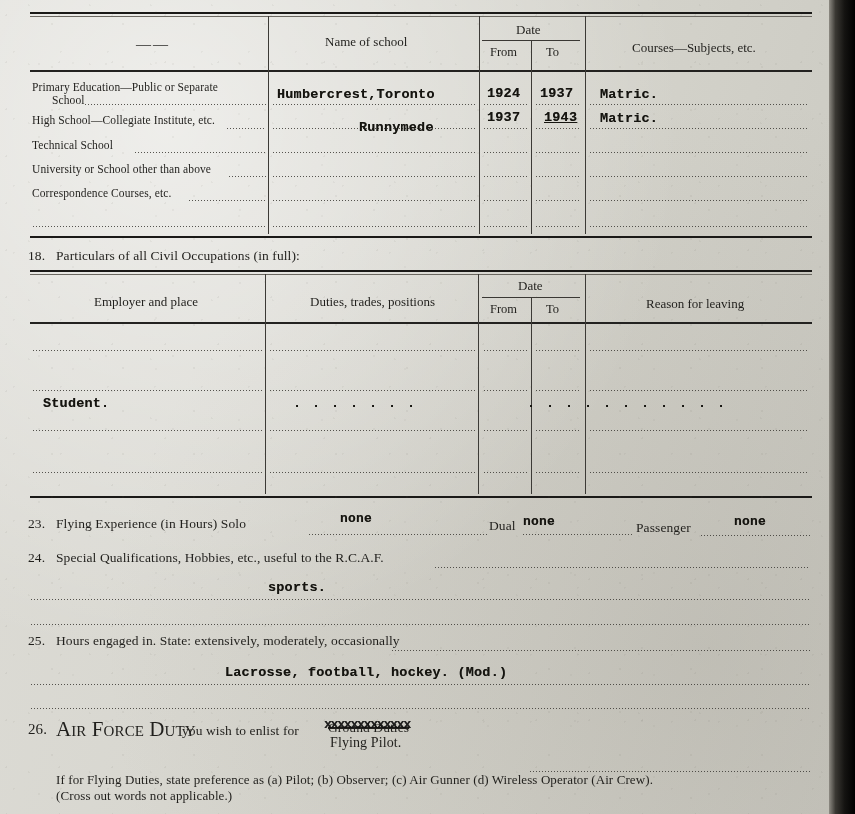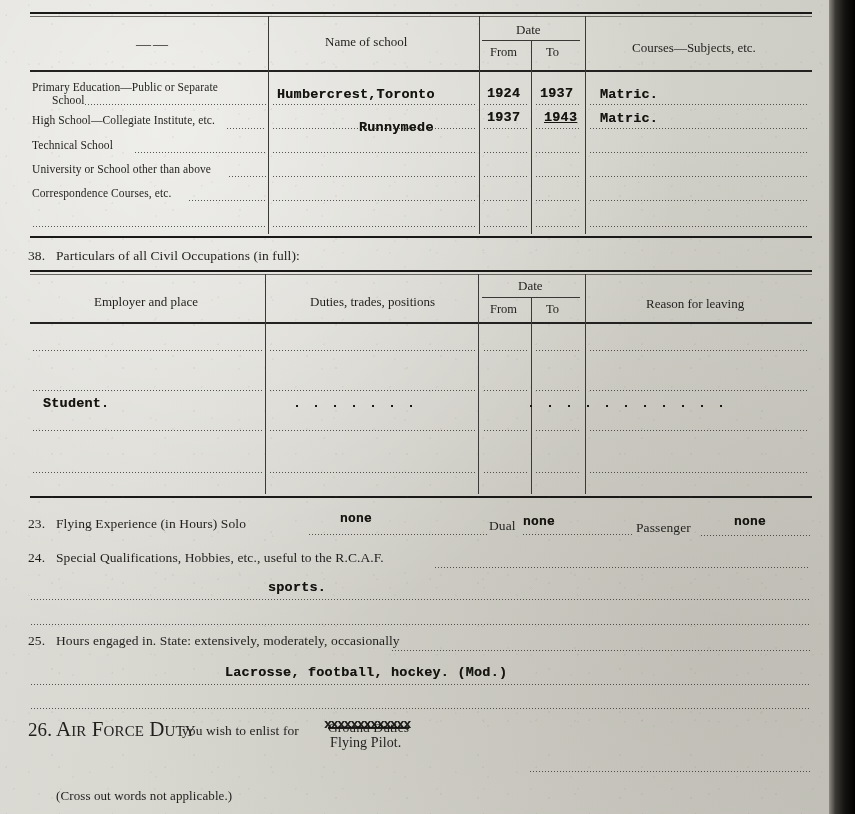--- a/index.html
+++ b/index.html
@@ -135,21 +135,21 @@
   <div class="dots" style="left:589px;top:198px;width:220px;"></div>
 
   <div class="dots" style="left:32px;top:224px;width:234px;"></div>
   <div class="dots" style="left:272px;top:224px;width:205px;"></div>
   <div class="dots" style="left:483px;top:224px;width:45px;"></div>
   <div class="dots" style="left:535px;top:224px;width:46px;"></div>
   <div class="dots" style="left:589px;top:224px;width:220px;"></div>
 
   <div class="rule thick" style="left:30px;top:236px;width:782px;"></div>
 
-  <div class="lbl" style="left:28px;top:249px;font-size:13.5px;">38.</div>
+  <div class="lbl" style="left:28px;top:249px;font-size:13.5px;">18.</div>
   <div class="lbl" style="left:56px;top:249px;font-size:13.5px;">Particulars of all Civil Occupations (in full):</div>
 
   <div class="rule thick" style="left:30px;top:270px;width:782px;"></div>
   <div class="rule hair" style="left:30px;top:274px;width:782px;background:#6b6861;"></div>
 
   <div class="hdr" style="left:94px;top:294px;">Employer and place</div>
   <div class="hdr" style="left:310px;top:294px;">Duties, trades, positions</div>
   <div class="hdr" style="left:518px;top:278px;">Date</div>
   <div class="rule thin" style="left:482px;top:297px;width:98px;"></div>
   <div class="hdr" style="left:490px;top:302px;font-size:12.5px;">From</div>
@@ -212,29 +212,30 @@
   <div class="typed big" style="left:268px;top:580px;">sports.</div>
   <div class="dots" style="left:30px;top:622px;width:780px;"></div>
 
   <div class="lbl" style="left:28px;top:634px;font-size:13.5px;">25.</div>
   <div class="lbl" style="left:56px;top:634px;font-size:13.5px;">Hours engaged in.   State: extensively, moderately, occasionally</div>
   <div class="dots" style="left:391px;top:648px;width:419px;"></div>
   <div class="dots" style="left:30px;top:682px;width:780px;"></div>
   <div class="typed big" style="left:225px;top:665px;">Lacrosse, football, hockey. (Mod.)</div>
   <div class="dots" style="left:30px;top:706px;width:780px;"></div>
 
-  <div class="lbl" style="left:28px;top:723px;font-size:19px;">26.</div>
+  <div class="lbl" style="left:28px;top:723px;font-size:15px;">26.</div>
   <div class="lbl smallcaps" style="left:56px;top:723px;font-size:21px;">Air Force Duty</div>
   <div class="lbl" style="left:182px;top:724px;font-size:13.5px;">you wish to enlist for</div>
 
   <div class="strike" style="position:absolute;left:328px;top:718px;">
     <span class="lbl" style="position:relative;left:0;top:0;font-size:13.5px;text-decoration:line-through;text-decoration-thickness:1.5px;">Ground Duties</span>
     <span class="typed over" style="left:-4px;top:-1px;font-size:13.5px;font-family:Liberation Mono, monospace;">xxxxxxxxxxxxx</span>
   </div>
   <div class="lbl" style="left:330px;top:736px;font-size:14px;">Flying Pilot.</div>
 
   <div class="dots" style="left:529px;top:769px;width:281px;"></div>
+  <div class="lbl" style="left:56px;top:773px;font-size:13px;">If for Flying Duties, state preference as (a)  Pilot;  (b) Observer; (c) Air Gunner (d) Wireless Operator (Air Crew).</div>
   <div class="lbl" style="left:56px;top:789px;font-size:13px;">(Cross out words not applicable.)</div>
 
   <div id="grain"></div>
 </div>
 
 <div id="rightedge"></div>
 
 </body></html>

